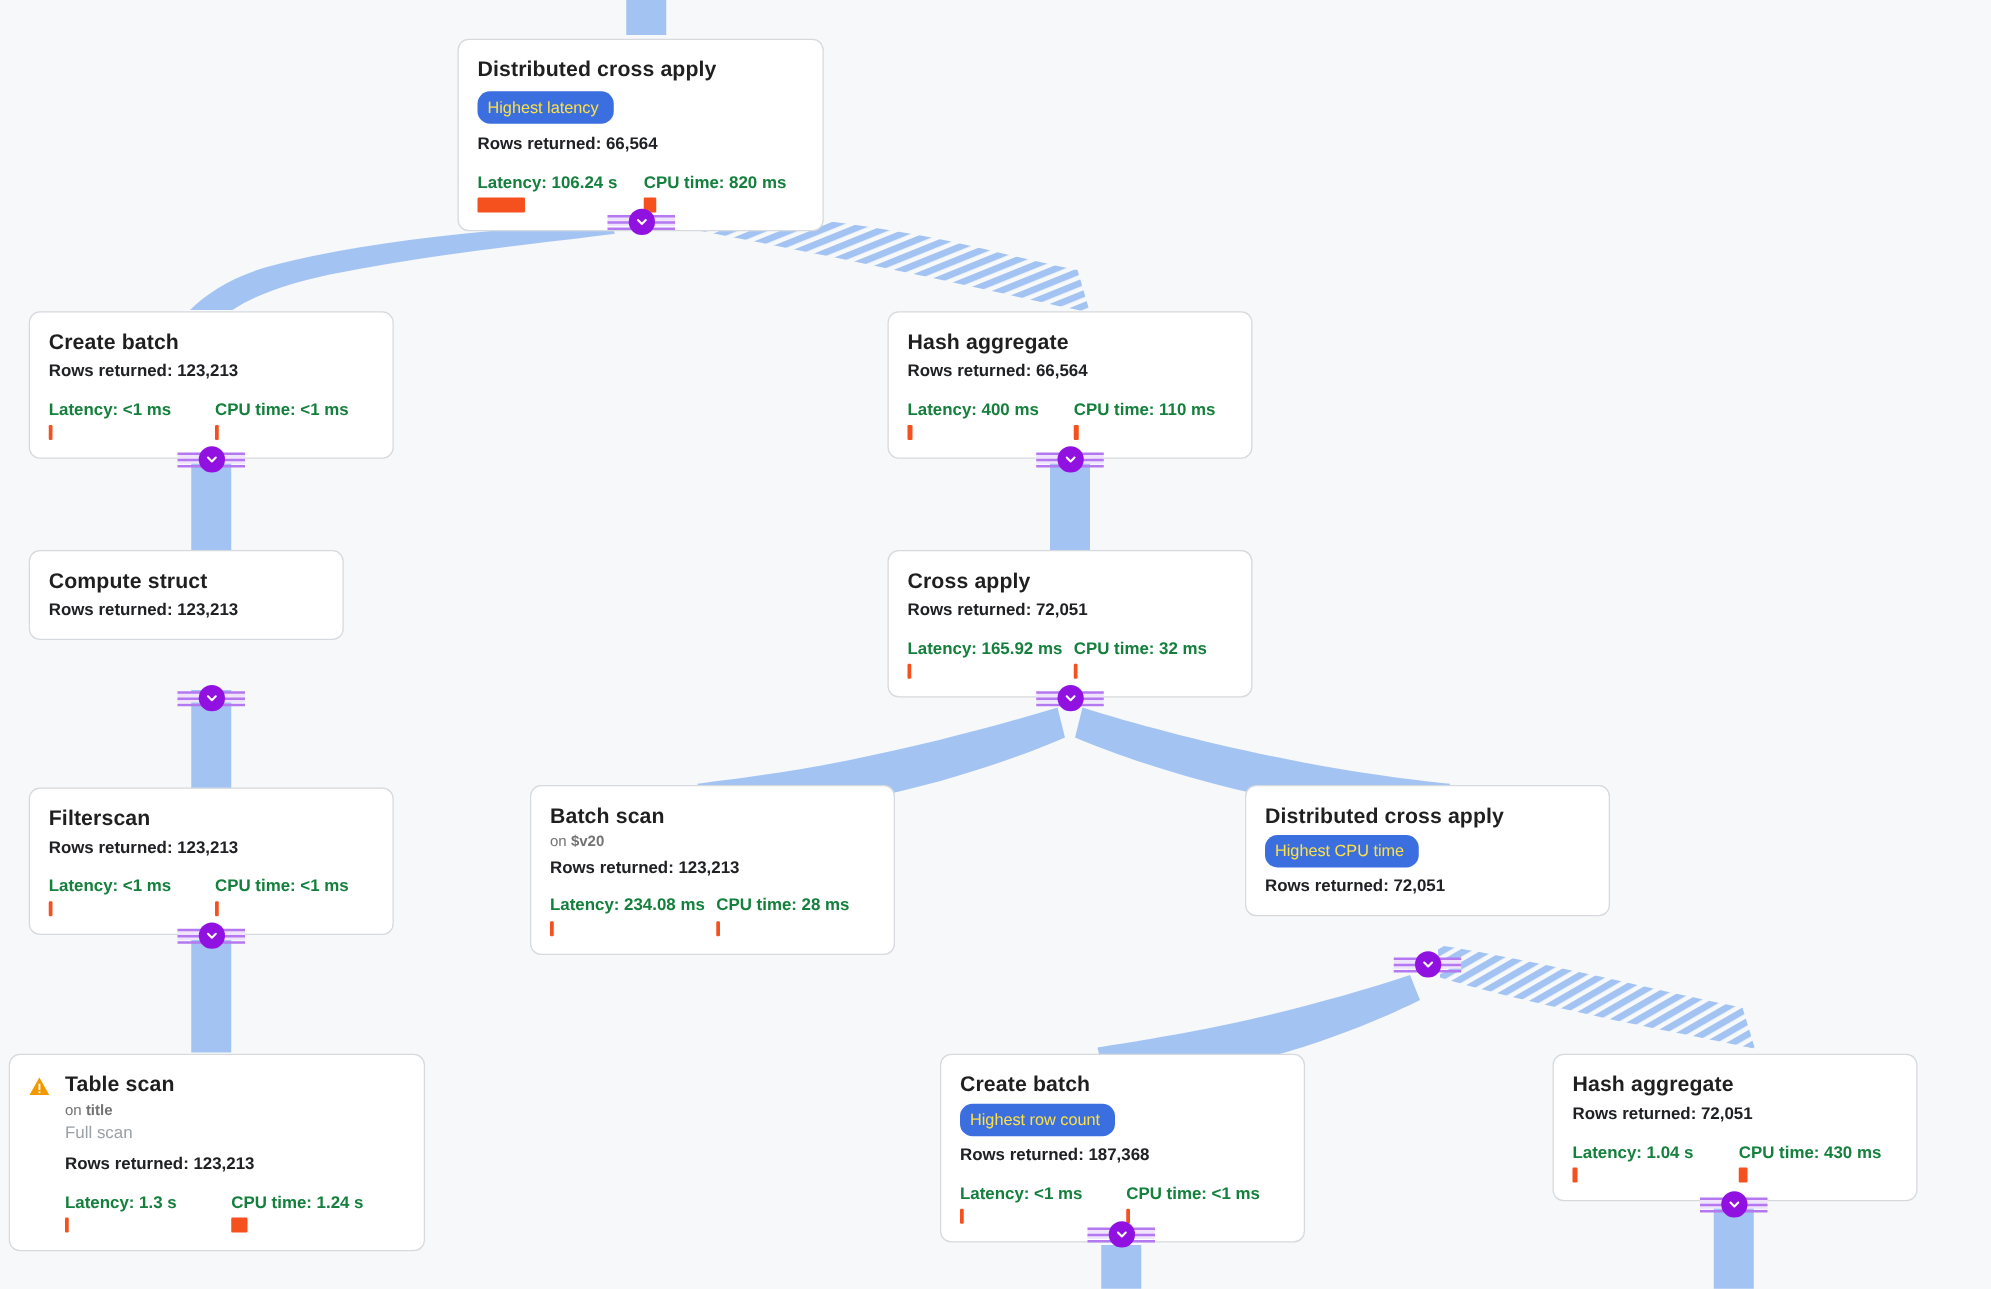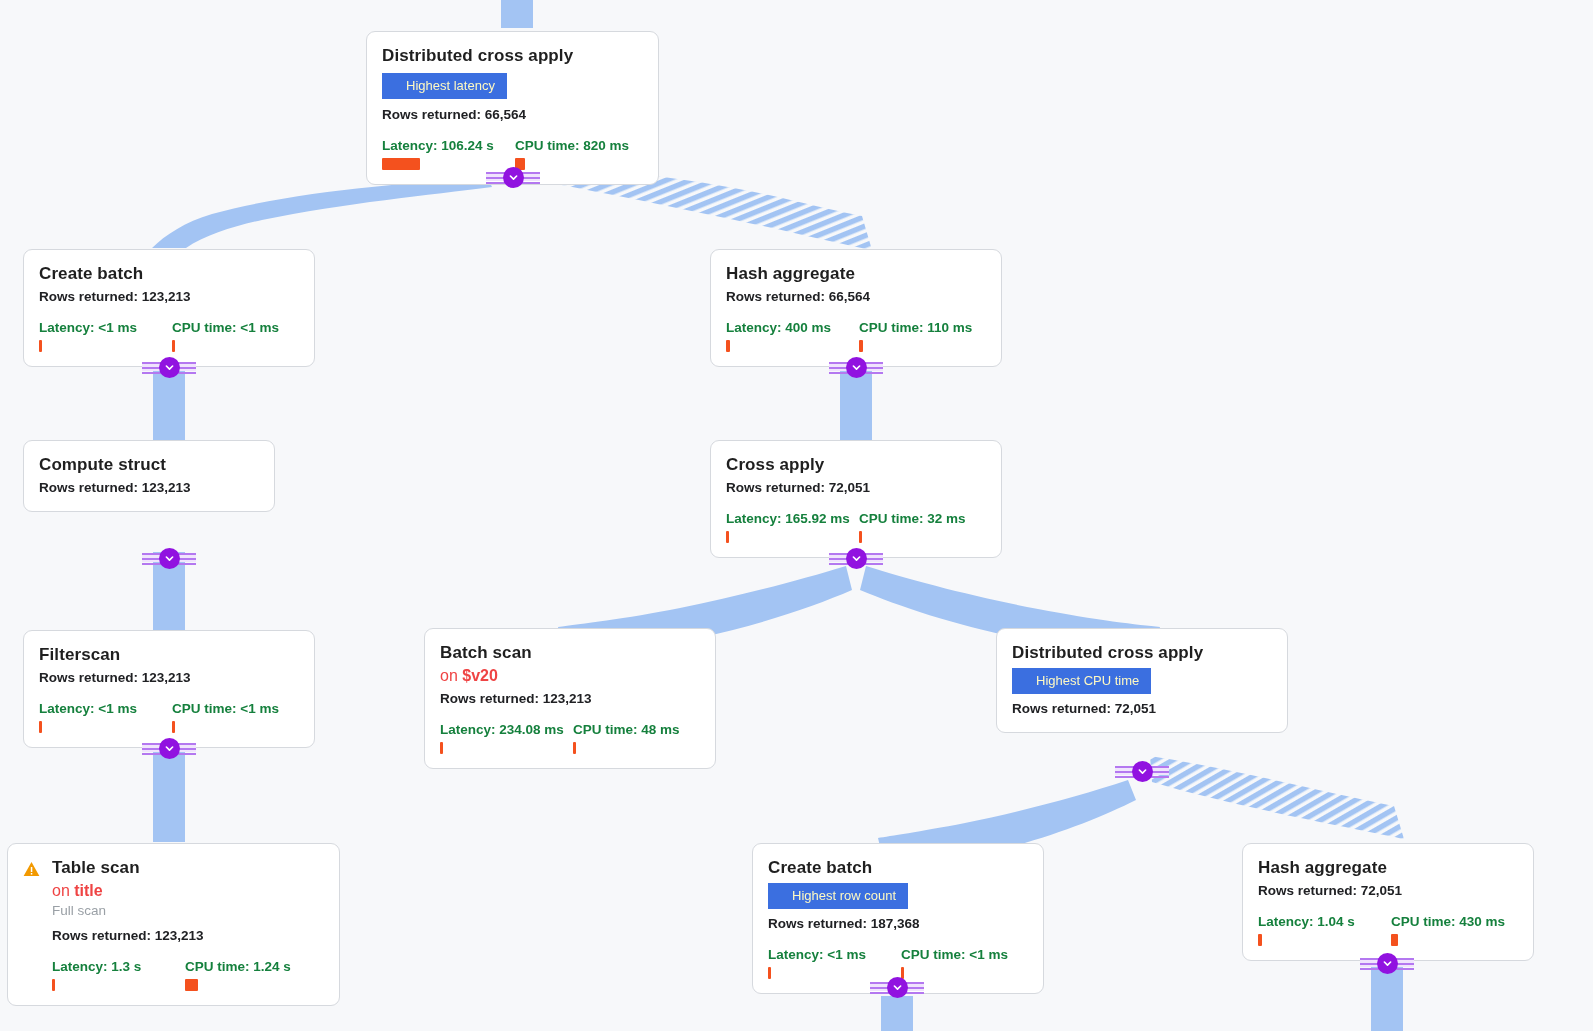--- a/index.html
+++ b/index.html
@@ -32,39 +32,39 @@
   .node-body { flex: 1 1 auto; min-width: 0; }
 
   .node-title {
     font-size: 17px;
     font-weight: bold;
     color: #1f1f1f;
     line-height: 1.25;
     letter-spacing: .1px;
   }
   .node-sub {
-    font-size: 16px;
-    color: #ef4444;
+    font-size: 12px;
+    color: #737373;
     margin-top: 3px;
     line-height: 1.3;
   }
   .node-sub b { font-weight: bold; }
   .node-note {
     font-size: 13.5px;
     color: #9aa0a6;
     line-height: 1.35;
   }
   .badge {
     display: inline-block;
     background: #3b6fe0;
-    color: #fef9c3;
+    color: #fde047;
     font-size: 13px;
     line-height: 1;
-    padding: 6px 12px 7px 24px;
-    border-radius: 0;
+    padding: 6px 12px 7px 8px;
+    border-radius: 10px;
     margin-top: 7px;
   }
   .rows {
     font-size: 13.5px;
     font-weight: bold;
     color: #202124;
     margin-top: 7px;
     line-height: 1.3;
   }
   .metrics {
@@ -276,21 +276,21 @@
           <span>on</span>
           <b>$v20</b>
         </div>
         <div class="rows" style="margin-top:3px;">Rows returned: 123,213</div>
         <div class="metrics">
           <div class="metric m0">
             <div class="metric-label">Latency: 234.08 ms</div>
             <div class="metric-bar" style="width:3px;"></div>
           </div>
           <div class="metric">
-            <div class="metric-label">CPU time: 48 ms</div>
+            <div class="metric-label">CPU time: 28 ms</div>
             <div class="metric-bar" style="width:3px;"></div>
           </div>
         </div>
       </div>
     </div>
   </div>
 
   <div class="node" style="left:996px; top:628px; width:292px;">
     <div class="node-inner">
       <div class="node-body">

